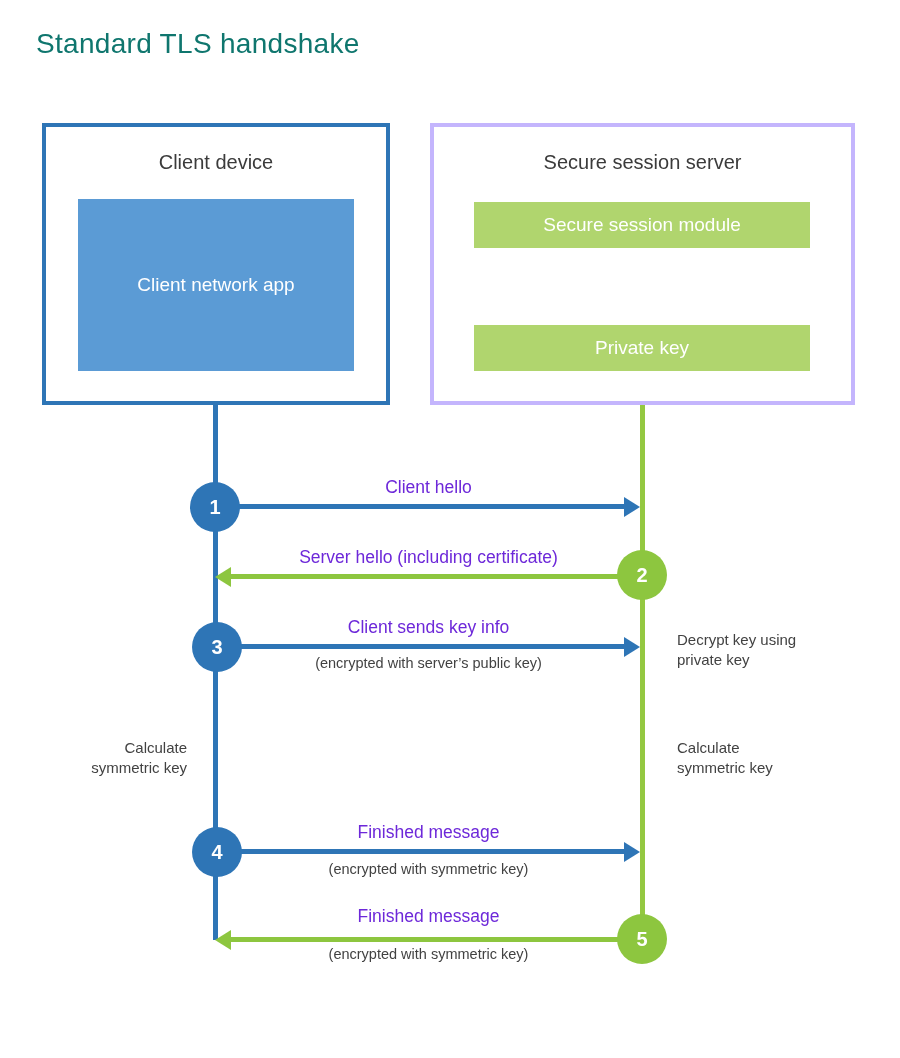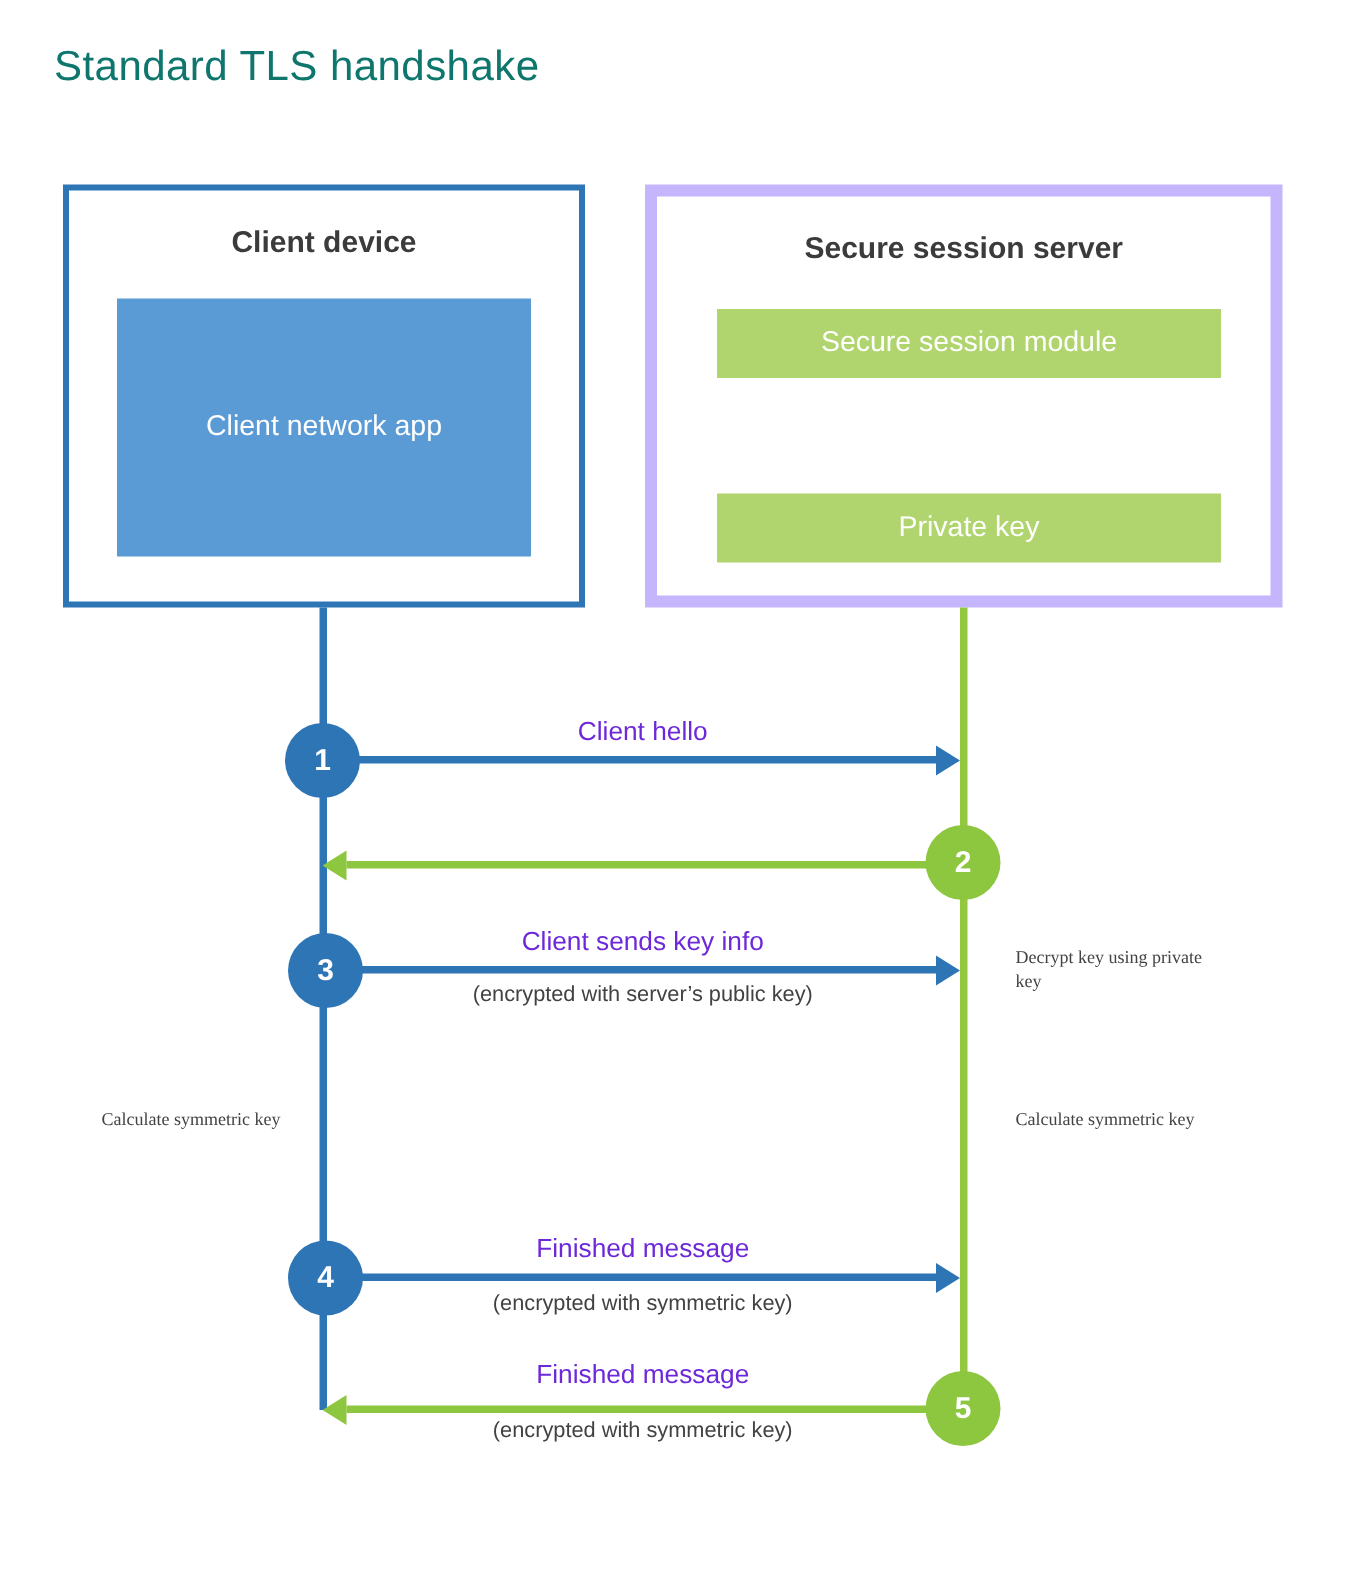--- a/index.html
+++ b/index.html
@@ -14,24 +14,24 @@
 
   .diagram-title{
     left:36px;top:28px;
     font-size:28px;font-weight:400;color:#0f766e;
     letter-spacing:0.3px;
   }
 
   
   .entity-box{box-sizing:border-box;width:348px;height:282px;top:123px;background:#fff;}
   .client-box{left:42px;border:4px solid #2e75b6;}
-  .server-box{left:430px;width:425px;border:8px solid #c4b5fd;}
+  .server-box{left:430px;width:425px;border:4px solid #c4b5fd;}
   .box-title{
     position:absolute;left:0;top:24px;width:100%;
-    text-align:center;font-size:20px;font-weight:700;color:#3b3b3b;
+    text-align:center;font-size:20px;font-weight:400;color:#3b3b3b;
   }
   .client-app{
     position:absolute;left:32px;top:72px;width:276px;height:172px;
     background:#5b9bd5;color:#ffffff;font-size:19px;line-height:1.55;
     display:flex;align-items:center;justify-content:center;text-align:center;
   }
   .client-app .wrap{width:170px;}
   .server-bar{
     position:absolute;left:40px;width:336px;height:46px;
     background:#b0d56e;color:#ffffff;font-size:19px;
@@ -67,21 +67,21 @@
     left:215px;width:427px;text-align:center;
     font-size:17.5px;color:#6d28d9;
   }
   .msg-sublabel{
     left:215px;width:427px;text-align:center;
     font-size:14.5px;color:#424242;
   }
 
   
   .side-note{
-    font-size:12px;color:#424242;line-height:1.35;width:135px;font-family:Liberation Serif, serif;
+    font-size:15px;color:#424242;line-height:1.35;width:135px;
   }
   .note-right{left:677px;text-align:left;}
   .note-left{left:55px;width:132px;text-align:right;}
 </style>
 </head>
 <body>
 
 <div class="canvas">
 
   <div class="abs diagram-title">Standard TLS handshake</div>
@@ -100,20 +100,21 @@
   </div>
 
   <div class="abs vline vline-client"></div>
   <div class="abs vline vline-server"></div>
 
   <div class="abs msg-label" style="top:477px;">Client hello</div>
   <div class="abs shaft shaft-blue" style="left:215px;top:504px;width:412px;"></div>
   <div class="abs head head-right" style="left:624px;top:497px;"></div>
   <div class="abs step-circle circle-blue" style="left:190px;top:482px;">1</div>
 
+  <div class="abs msg-label" style="top:547px;">Server hello (including certificate)</div>
   <div class="abs shaft shaft-green" style="left:231px;top:574px;width:411px;"></div>
   <div class="abs head head-left" style="left:215px;top:567px;"></div>
   <div class="abs step-circle circle-green" style="left:617px;top:550px;">2</div>
 
   <div class="abs msg-label" style="top:617px;">Client sends key info</div>
   <div class="abs shaft shaft-blue" style="left:217px;top:644px;width:410px;"></div>
   <div class="abs head head-right" style="left:624px;top:637px;"></div>
   <div class="abs msg-sublabel" style="top:655px;">(encrypted with server’s public key)</div>
   <div class="abs step-circle circle-blue" style="left:192px;top:622px;">3</div>
 

